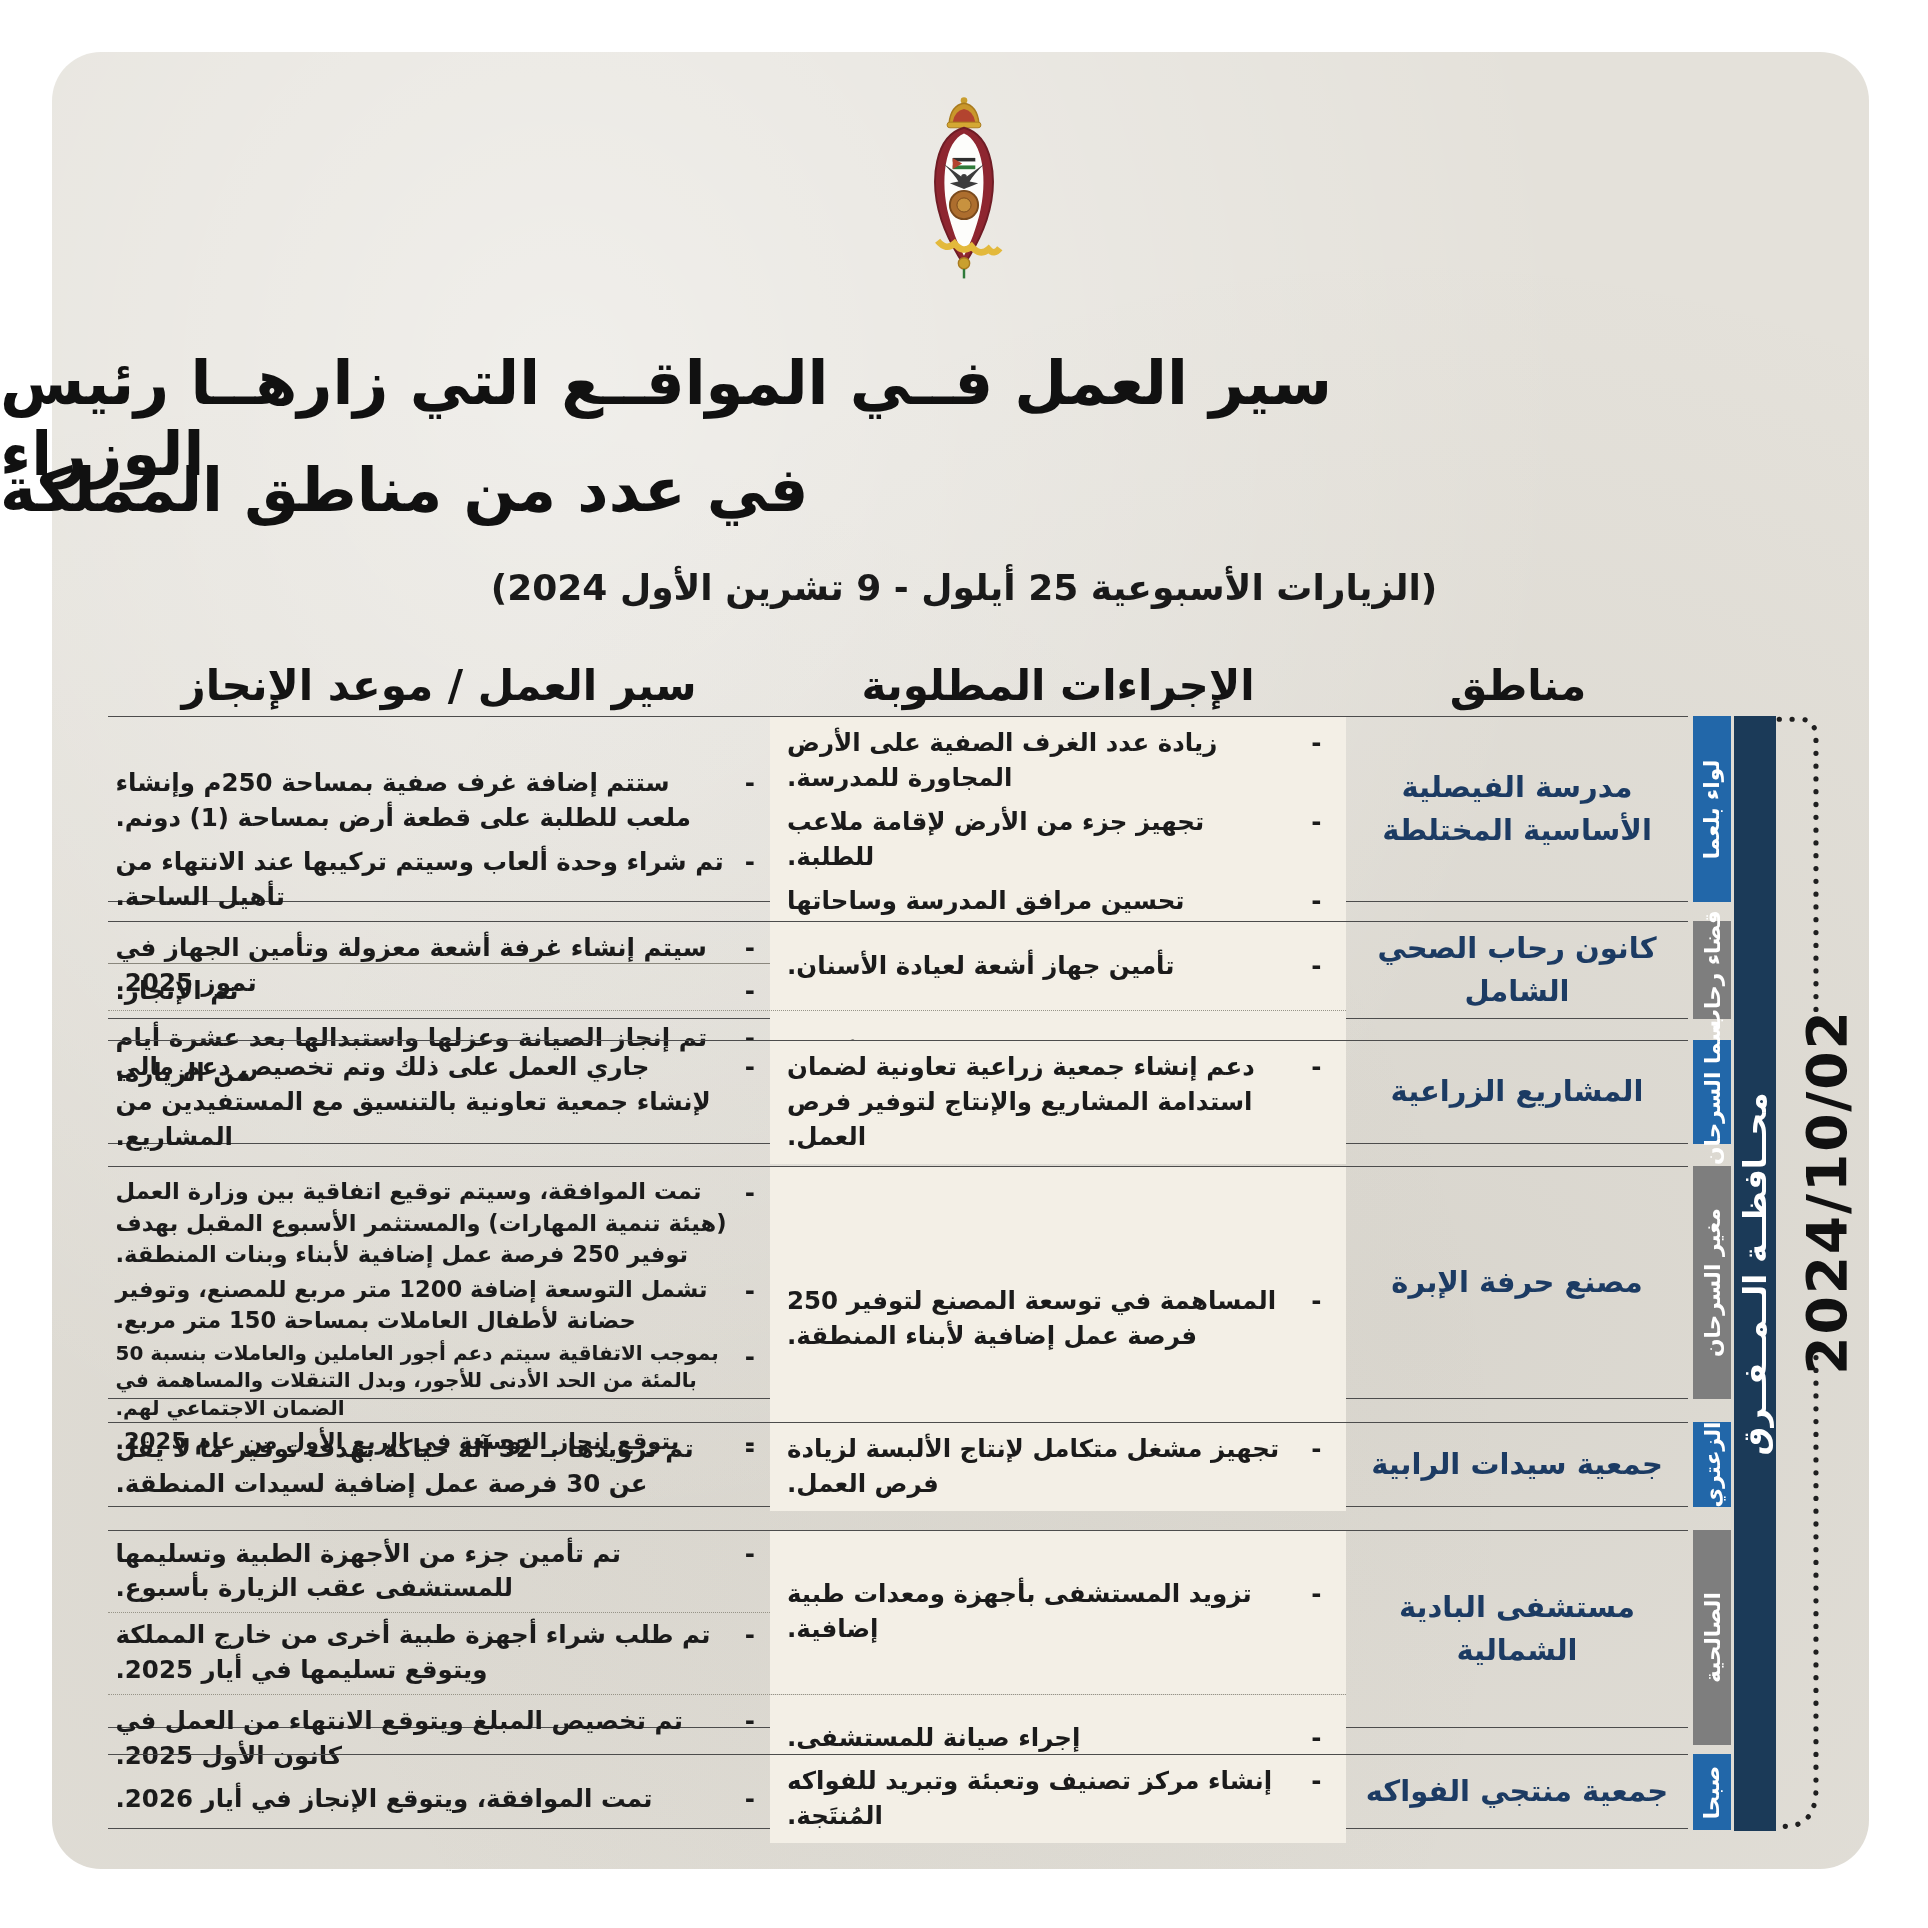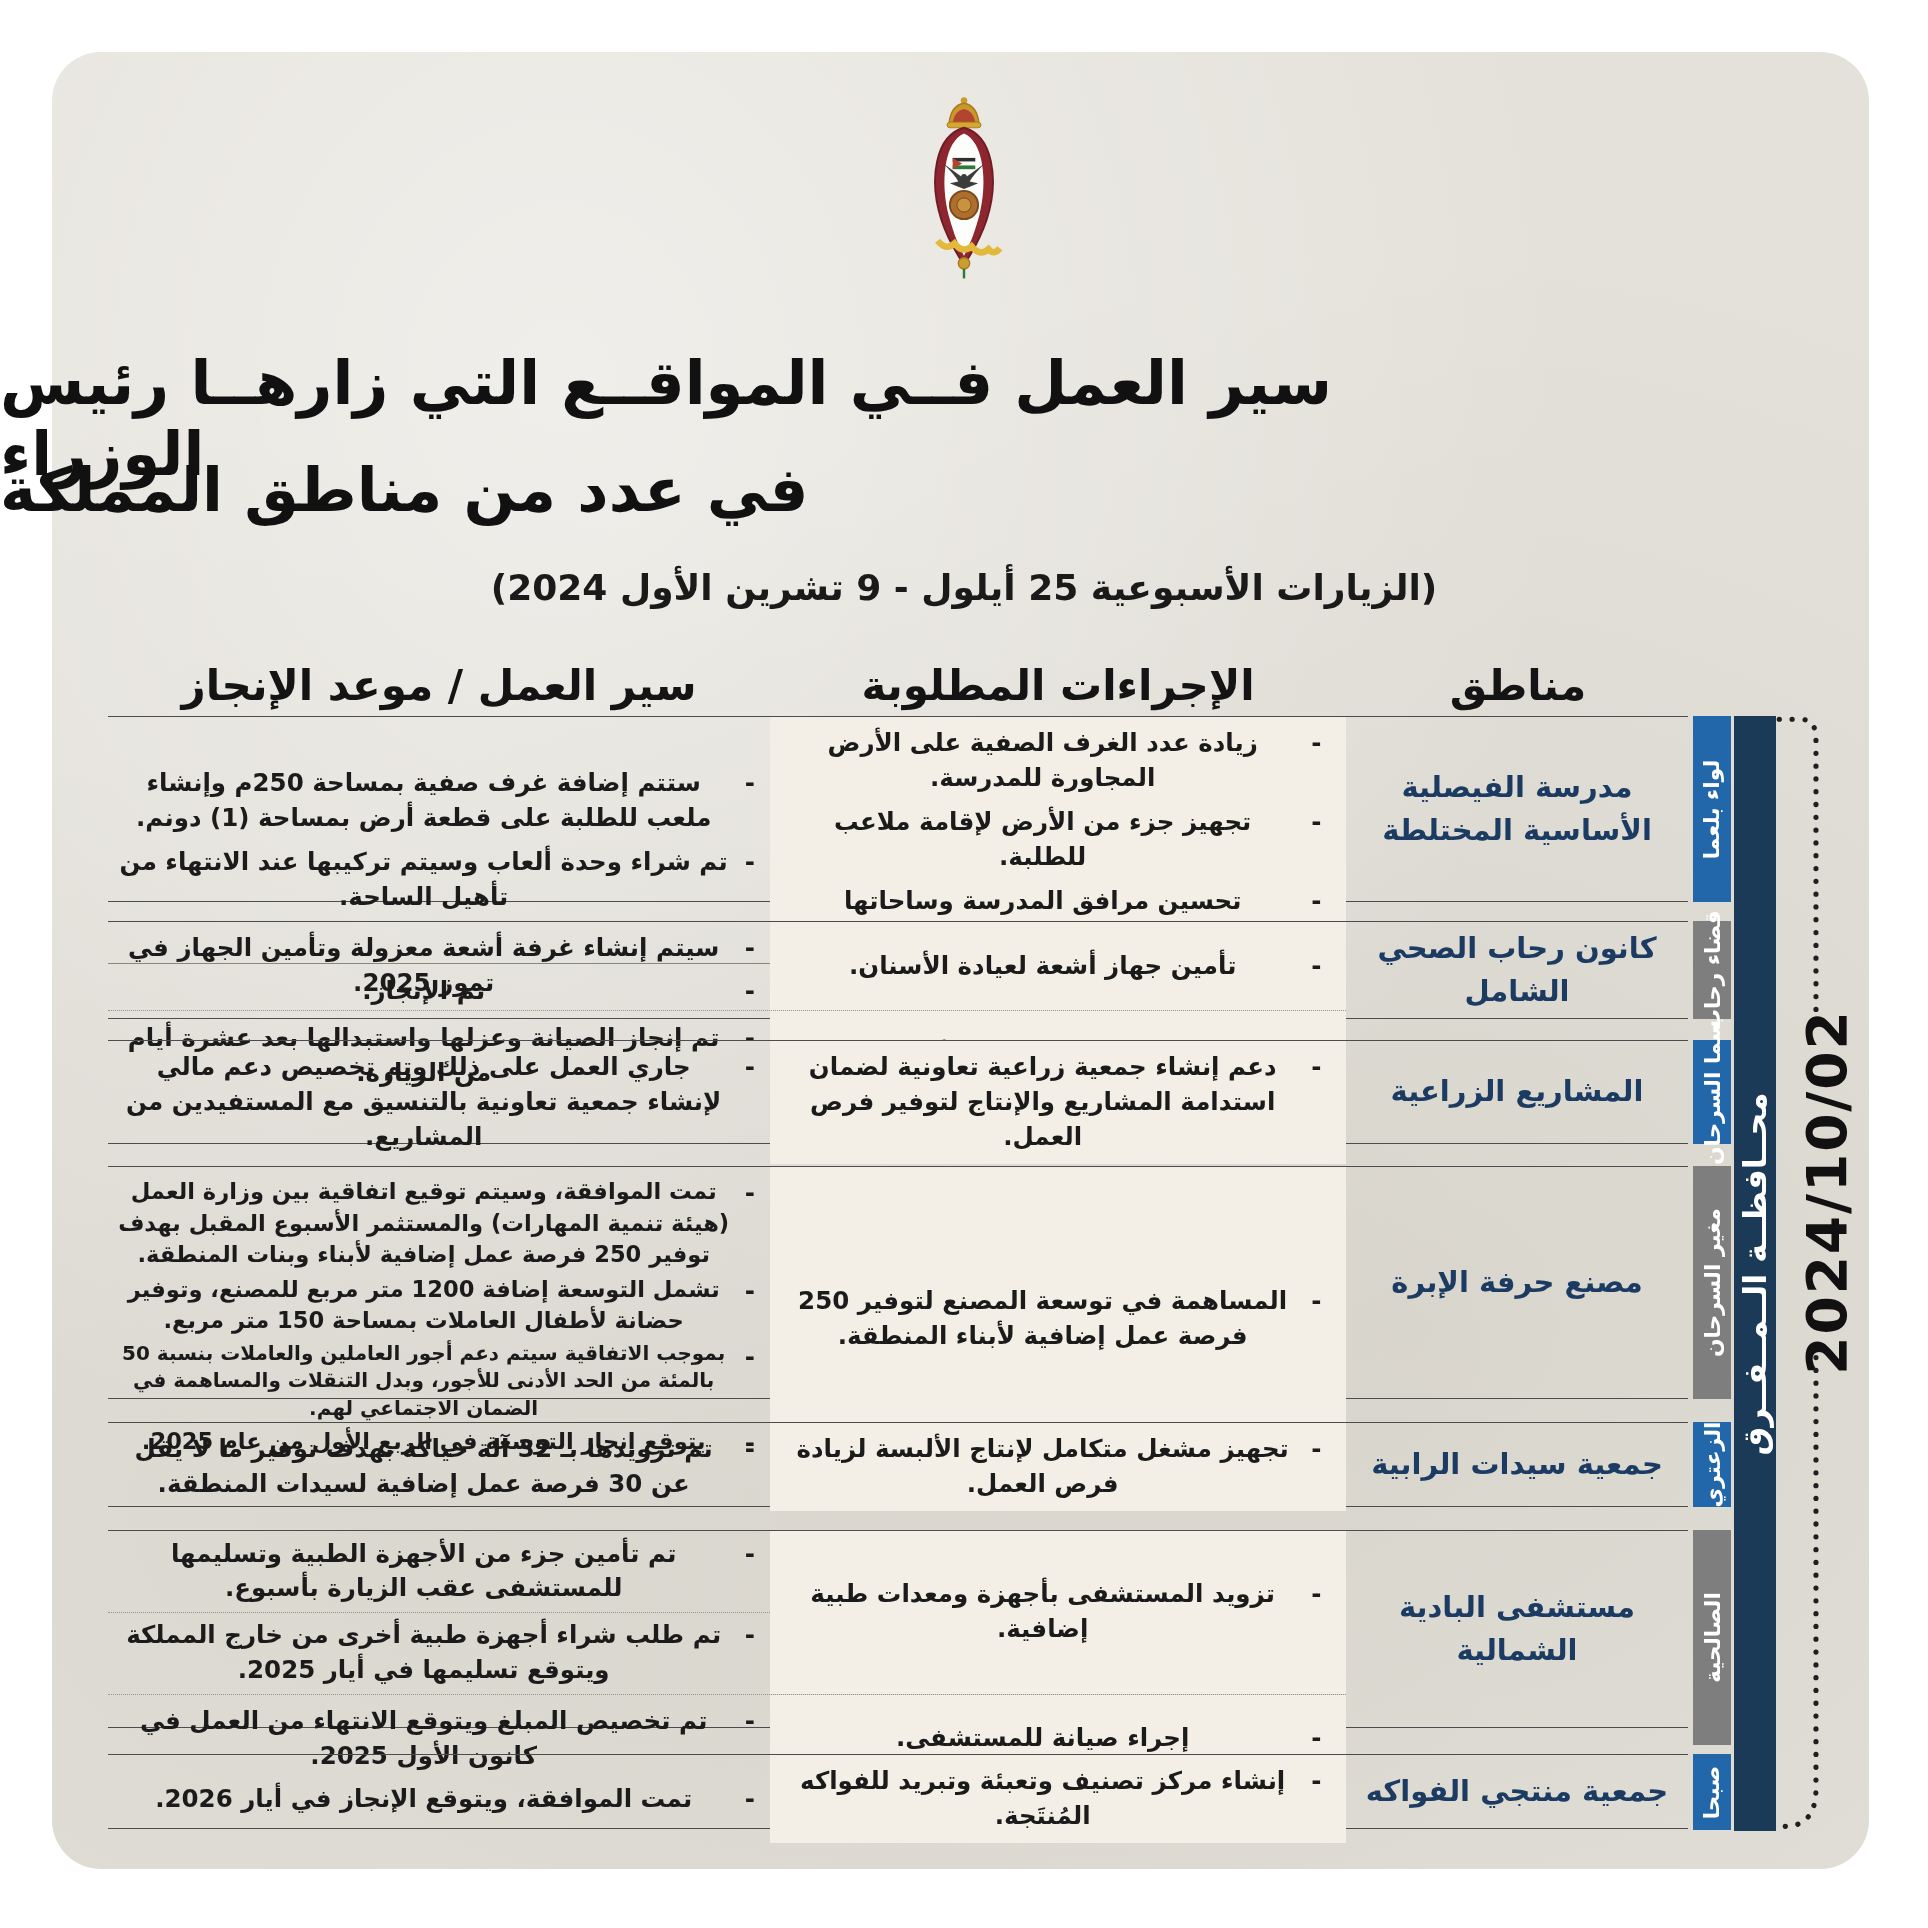--- a/index.html
+++ b/index.html
@@ -32,21 +32,21 @@
             color:#1c3b63;font-weight:800;font-size:29px;line-height:1.5;padding:0 13px;box-sizing:border-box;}
   .rows-wrap{flex:1;display:flex;flex-direction:column;}
   .subrow{display:flex;direction:rtl;box-sizing:border-box;}
   .subrow.dotted-top{border-top:1.9px dotted #979488;}
   .subrow.solid-top{border-top:1.9px solid #8a877d;}
   .cell{display:flex;flex-direction:column;justify-content:center;box-sizing:border-box;row-gap:9.4px;}
   .cell.actions{flex:0 0 576px;width:576px;background:#f3efe6;padding:9.4px 24.5px 9.4px 17px;}
   .cell.progress{flex:1;padding:9.4px 15px 9.4px 7.5px;}
   .bullet{display:flex;direction:rtl;column-gap:13px;align-items:flex-start;}
   .dash{flex:0 0 auto;font-size:24.5px;font-weight:700;color:#1b1b1b;line-height:1.42;}
-  .btxt{flex:1;text-align:center;font-size:24.5px;font-weight:700;color:#1b1b1b;line-height:1.42;}
+  .btxt{flex:1;text-align:left;font-size:24.5px;font-weight:700;color:#1b1b1b;line-height:1.42;}
   .pstack{display:flex;flex-direction:column;height:100%;}
   .pstack .phalf{flex:1;display:flex;flex-direction:column;justify-content:center;padding:5.6px 15px 5.6px 7.5px;box-sizing:border-box;}
   .pstack .phalf + .phalf{border-top:1.9px dotted #979488;}
   
   .vlabel{position:absolute;left:1693px;width:38px;display:flex;align-items:center;justify-content:center;overflow:visible;}
   .vlabel span{transform:rotate(-90deg);white-space:nowrap;color:#ffffff;font-weight:700;font-size:21.7px;direction:rtl;}
   .d-blue{background:#2267a9;}
   .d-gray{background:#7e7e7e;}
   
   .gov-bar{position:absolute;left:1734px;top:716px;width:42px;height:1115px;background:#1b3a58;

